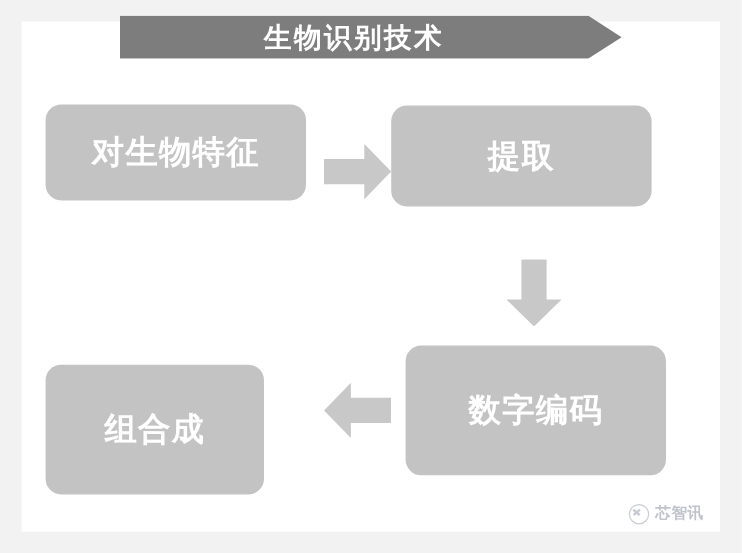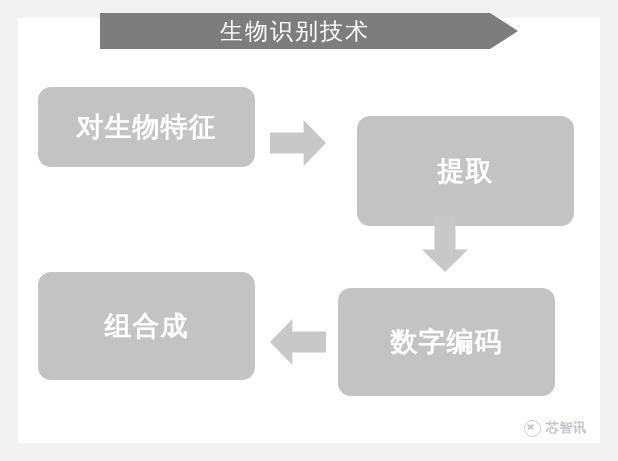--- a/index.html
+++ b/index.html
@@ -47,21 +47,21 @@
   .banner-text {
     position: absolute;
     left: 0;
     top: 0;
     width: 390px;
     height: 36px;
     line-height: 36px;
     text-align: center;
     color: #ffffff;
     font-size: 23px;
-    font-weight: normal;
+    font-weight: bold;
     letter-spacing: 2px;
     white-space: nowrap;
   }
 
   
   .box {
     position: absolute;
     background: #c3c3c3;
     border-radius: 13px;
     display: flex;
@@ -73,22 +73,22 @@
     font-weight: bold;
     letter-spacing: 1px;
     line-height: 1.28;
     text-align: center;
     white-space: nowrap;
     box-sizing: border-box;
   }
   .box .ln { display: block; }
 
   #box-sample   { left: 38px;  top: 87px;  width: 217px; height: 80px; }
-  #box-extract  { left: 357px; top: 88px;  width: 217px; height: 110px; margin-top: 28px; }
-  #box-combine  { left: 38px;  top: 272px; width: 217px; height: 108px; }
+  #box-extract  { left: 326px; top: 88px;  width: 217px; height: 84px; }
+  #box-combine  { left: 38px;  top: 304px; width: 182px; height: 108px; }
   #box-convert  { left: 338px; top: 288px; width: 217px; height: 108px; }
 
   
   .arrow { position: absolute; background: #c8c8c8; }
 
   #arrow-right {
     left: 270px; top: 118px; width: 56px; height: 50px;
     -webkit-clip-path: polygon(0 29%, 60% 29%, 60% 4%, 100% 50%, 60% 96%, 60% 71%, 0 71%);
     clip-path: polygon(0 29%, 60% 29%, 60% 4%, 100% 50%, 60% 96%, 60% 71%, 0 71%);
   }

